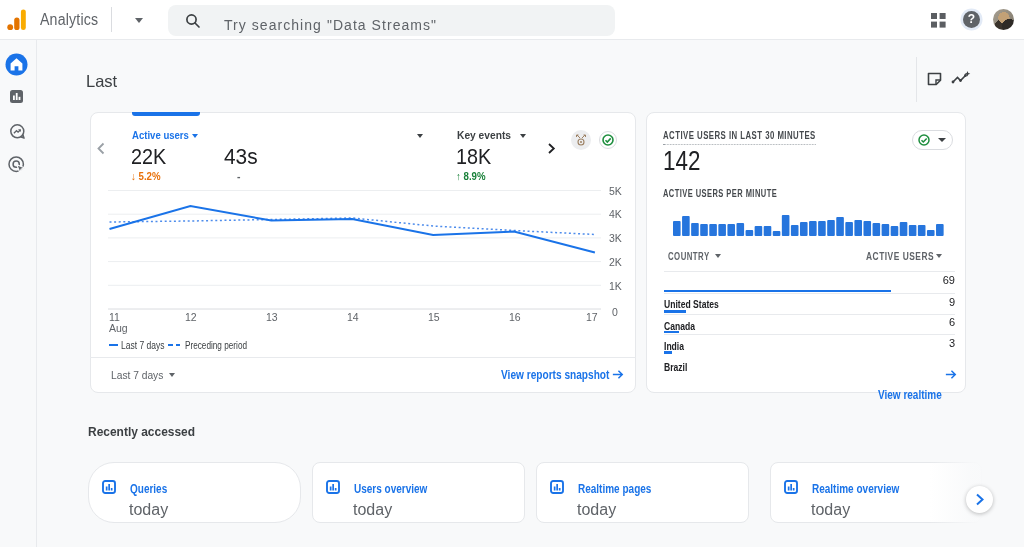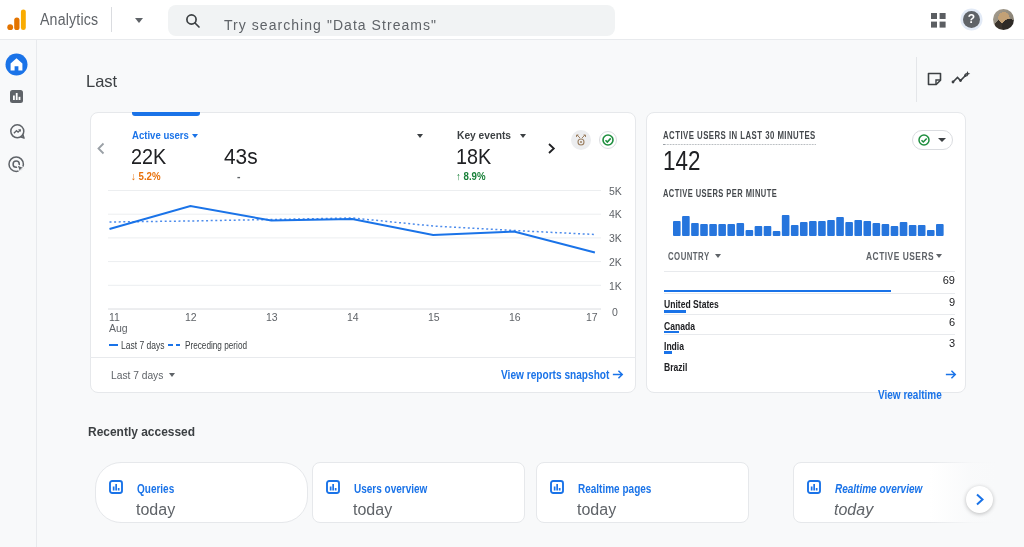--- a/index.html
+++ b/index.html
@@ -266,21 +266,21 @@
   <div class="sep" style="top:334px"></div>
   <div class="abs crow-name" style="left:664px;top:336.5px;"><span class="sx" style="transform:scaleX(.78)">Brazil</span></div>
   <div class="abs crow-val" style="left:855px;top:336.5px;width:100px;text-align:right;">3</div>
   <div class="cbar" style="top:351px;width:8px;"></div>
   <div class="abs viewlink" style="left:878px;top:388px;"><span class="sx" style="transform:scaleX(.8)">View realtime</span></div>
   <svg class="abs" style="left:945px;top:369px" width="12" height="11" viewBox="0 0 14 12">
     <path d="M1 6 H12 M7.5 1.5 L12 6 L7.5 10.5" fill="none" stroke="#1a73e8" stroke-width="1.7"></path>
   </svg>
 
   <div class="rhead">Recently accessed</div>
-  <div class="rcard" style="left:95px;border-radius:26px;">
+  <div class="rcard" style="left:88px;border-radius:26px;">
     <svg class="ricon" width="14" height="14" viewBox="0 0 14 14">
       <rect x="1" y="1" width="12" height="12" rx="2.2" fill="none" stroke="#1a73e8" stroke-width="1.9"></rect>
       <rect x="3.8" y="6.5" width="1.7" height="4" fill="#1a73e8"></rect>
         <rect x="6.3" y="4" width="1.7" height="6.5" fill="#1a73e8"></rect>
         <rect x="8.8" y="8" width="1.7" height="2.5" fill="#1a73e8"></rect>
     </svg>
     <div class="t">Queries</div>
       <div class="d">today</div>
   </div>
   <div class="rcard" style="left:312px;">
@@ -296,21 +296,21 @@
   <div class="rcard" style="left:536px;">
     <svg class="ricon" width="14" height="14" viewBox="0 0 14 14">
       <rect x="1" y="1" width="12" height="12" rx="2.2" fill="none" stroke="#1a73e8" stroke-width="1.9"></rect>
       <rect x="3.8" y="6.5" width="1.7" height="4" fill="#1a73e8"></rect>
         <rect x="6.3" y="4" width="1.7" height="6.5" fill="#1a73e8"></rect>
         <rect x="8.8" y="8" width="1.7" height="2.5" fill="#1a73e8"></rect>
     </svg>
     <div class="t">Realtime pages</div>
       <div class="d">today</div>
   </div>
-  <div class="rcard" style="left:793px;width:212px;font-style:italic;">
+  <div class="rcard" style="left:770px;width:212px;">
     <svg class="ricon" width="14" height="14" viewBox="0 0 14 14">
       <rect x="1" y="1" width="12" height="12" rx="2.2" fill="none" stroke="#1a73e8" stroke-width="1.9"></rect>
       <rect x="3.8" y="6.5" width="1.7" height="4" fill="#1a73e8"></rect>
         <rect x="6.3" y="4" width="1.7" height="6.5" fill="#1a73e8"></rect>
         <rect x="8.8" y="8" width="1.7" height="2.5" fill="#1a73e8"></rect>
     </svg>
     <div class="t">Realtime overview</div>
       <div class="d">today</div>
   </div>
   <div id="fade"></div>

